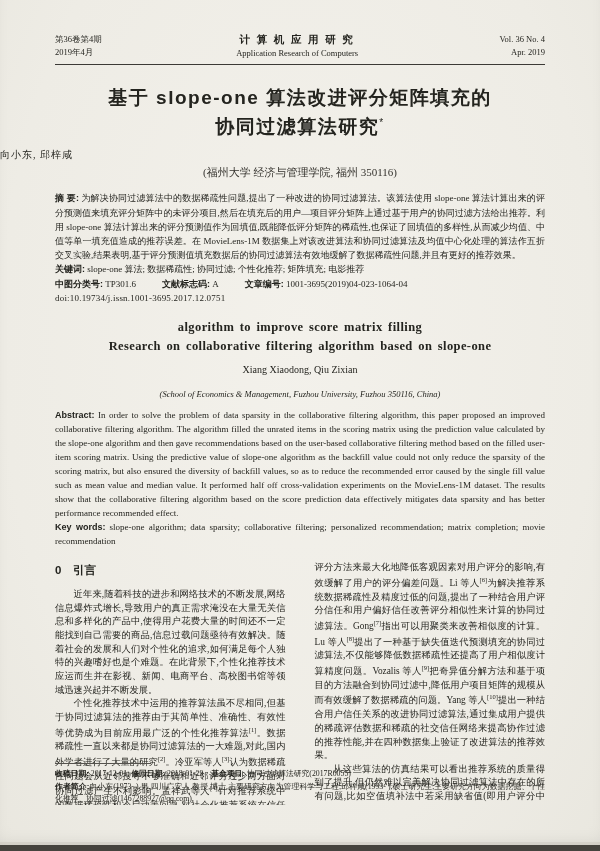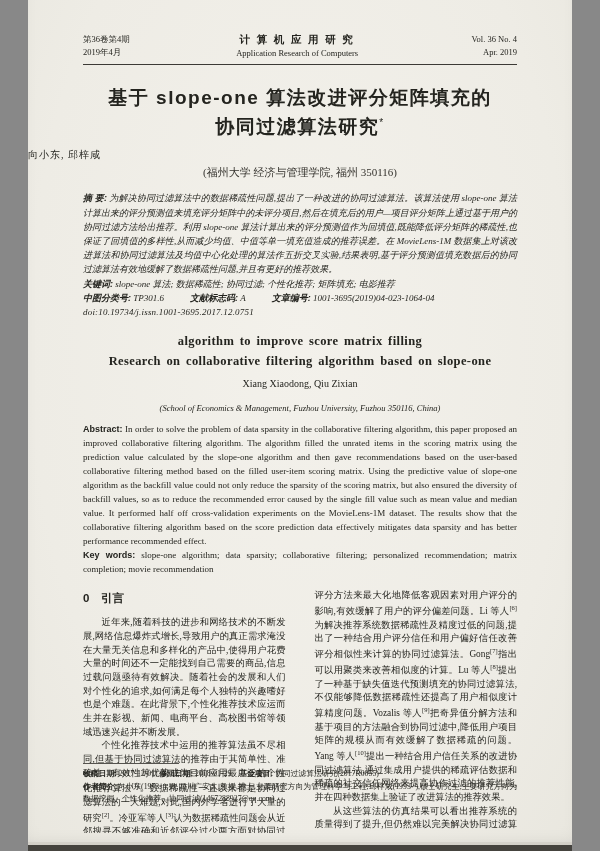--- a/index.html
+++ b/index.html
@@ -1,18 +1,18 @@
 <!DOCTYPE html>
 <html lang="zh"><head>
 <meta charset="utf-8">
 <style>
   html,body { margin:0; padding:0; background:#888; }
   .page {
     position:relative;
-    width:544px; height:851px;
+    width:600px; height:851px;
     margin:0 auto;
     background:#f0eee8;
     background-image: radial-gradient(ellipse at 50% 40%, #f3f1eb 0%, #eeece5 70%, #e9e7df 100%);
     color:#24241f;
     font-family:"Liberation Serif", serif;
     overflow:hidden;
     box-shadow: inset 0 -14px 22px -16px rgba(0,0,0,0.25);
   }
   
   .jheader { display:flex; justify-content:space-between; align-items:flex-start; padding:33px 55px 0 55px; }
@@ -24,21 +24,21 @@
   .header-rule { margin:5px 55px 0 55px; border:0; border-top:1.2px solid #3c3a36; }
 
   
   .title-cn { margin-top:19px; text-align:center; font-family:"Liberation Sans", sans-serif;
               font-weight:bold; font-size:19px; line-height:1.5; letter-spacing:1.5px; }
   .title-cn sup { font-size:10px; font-weight:normal; }
   .authors-cn { margin-top:7px; text-align:left; font-size:10px; letter-spacing:1px; }
   .affil-cn { margin-top:3px; text-align:center; font-size:11px; color:#35332e; }
 
   
-  .abs-block { margin:11px 55px 8px 55px; font-size:9px; line-height:1.58; text-align:justify;font-style:italic; }
+  .abs-block { margin:11px 55px 8px 55px; font-size:9px; line-height:1.58; text-align:justify; }
   .abs-block p { margin:0; }
   .blabel { font-family:"Liberation Sans", sans-serif; font-weight:bold; }
   .meta-line span.gap { display:inline-block; width:26px; }
   .doi-line { letter-spacing:0.2px; }
 
   
   .en-title { margin-top:13px; text-align:center; font-size:12.5px; font-weight:bold;
               line-height:1.55; letter-spacing:0.4px; word-spacing:2px; }
   .en-authors { margin-top:7px; text-align:center; font-size:10px; }
   .en-affil { margin-top:14px; text-align:center; font-size:8.5px; font-style:italic; }

